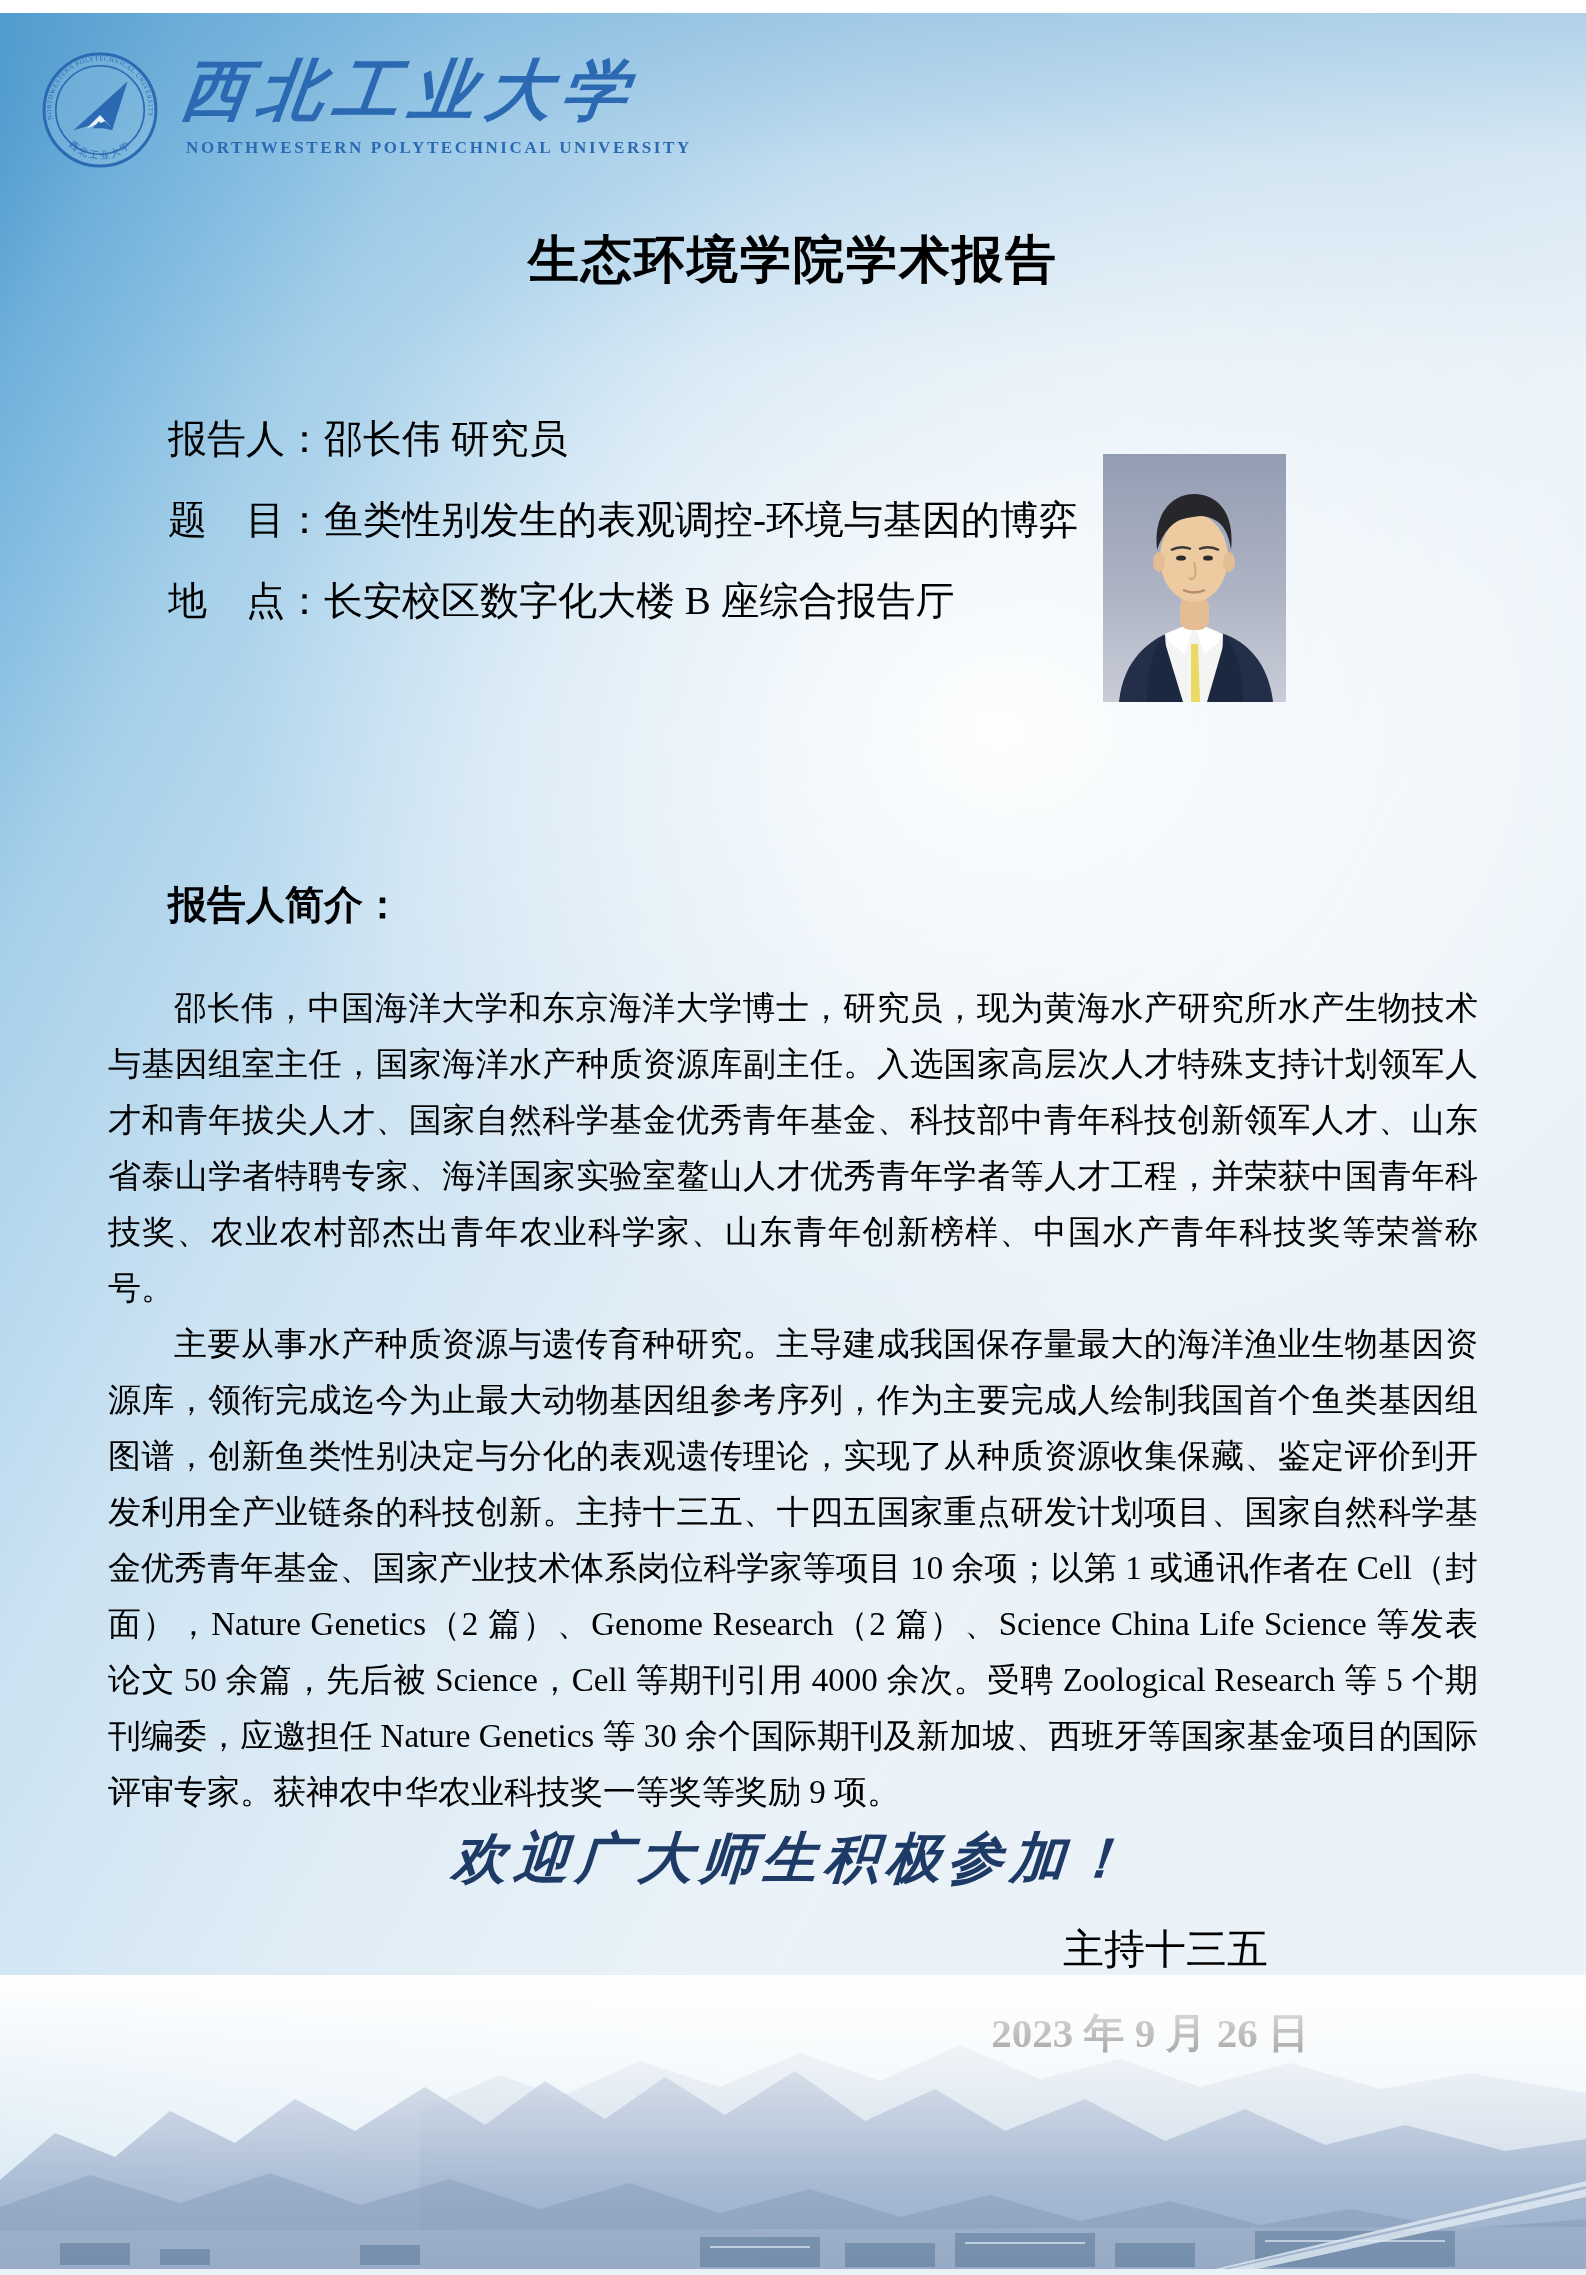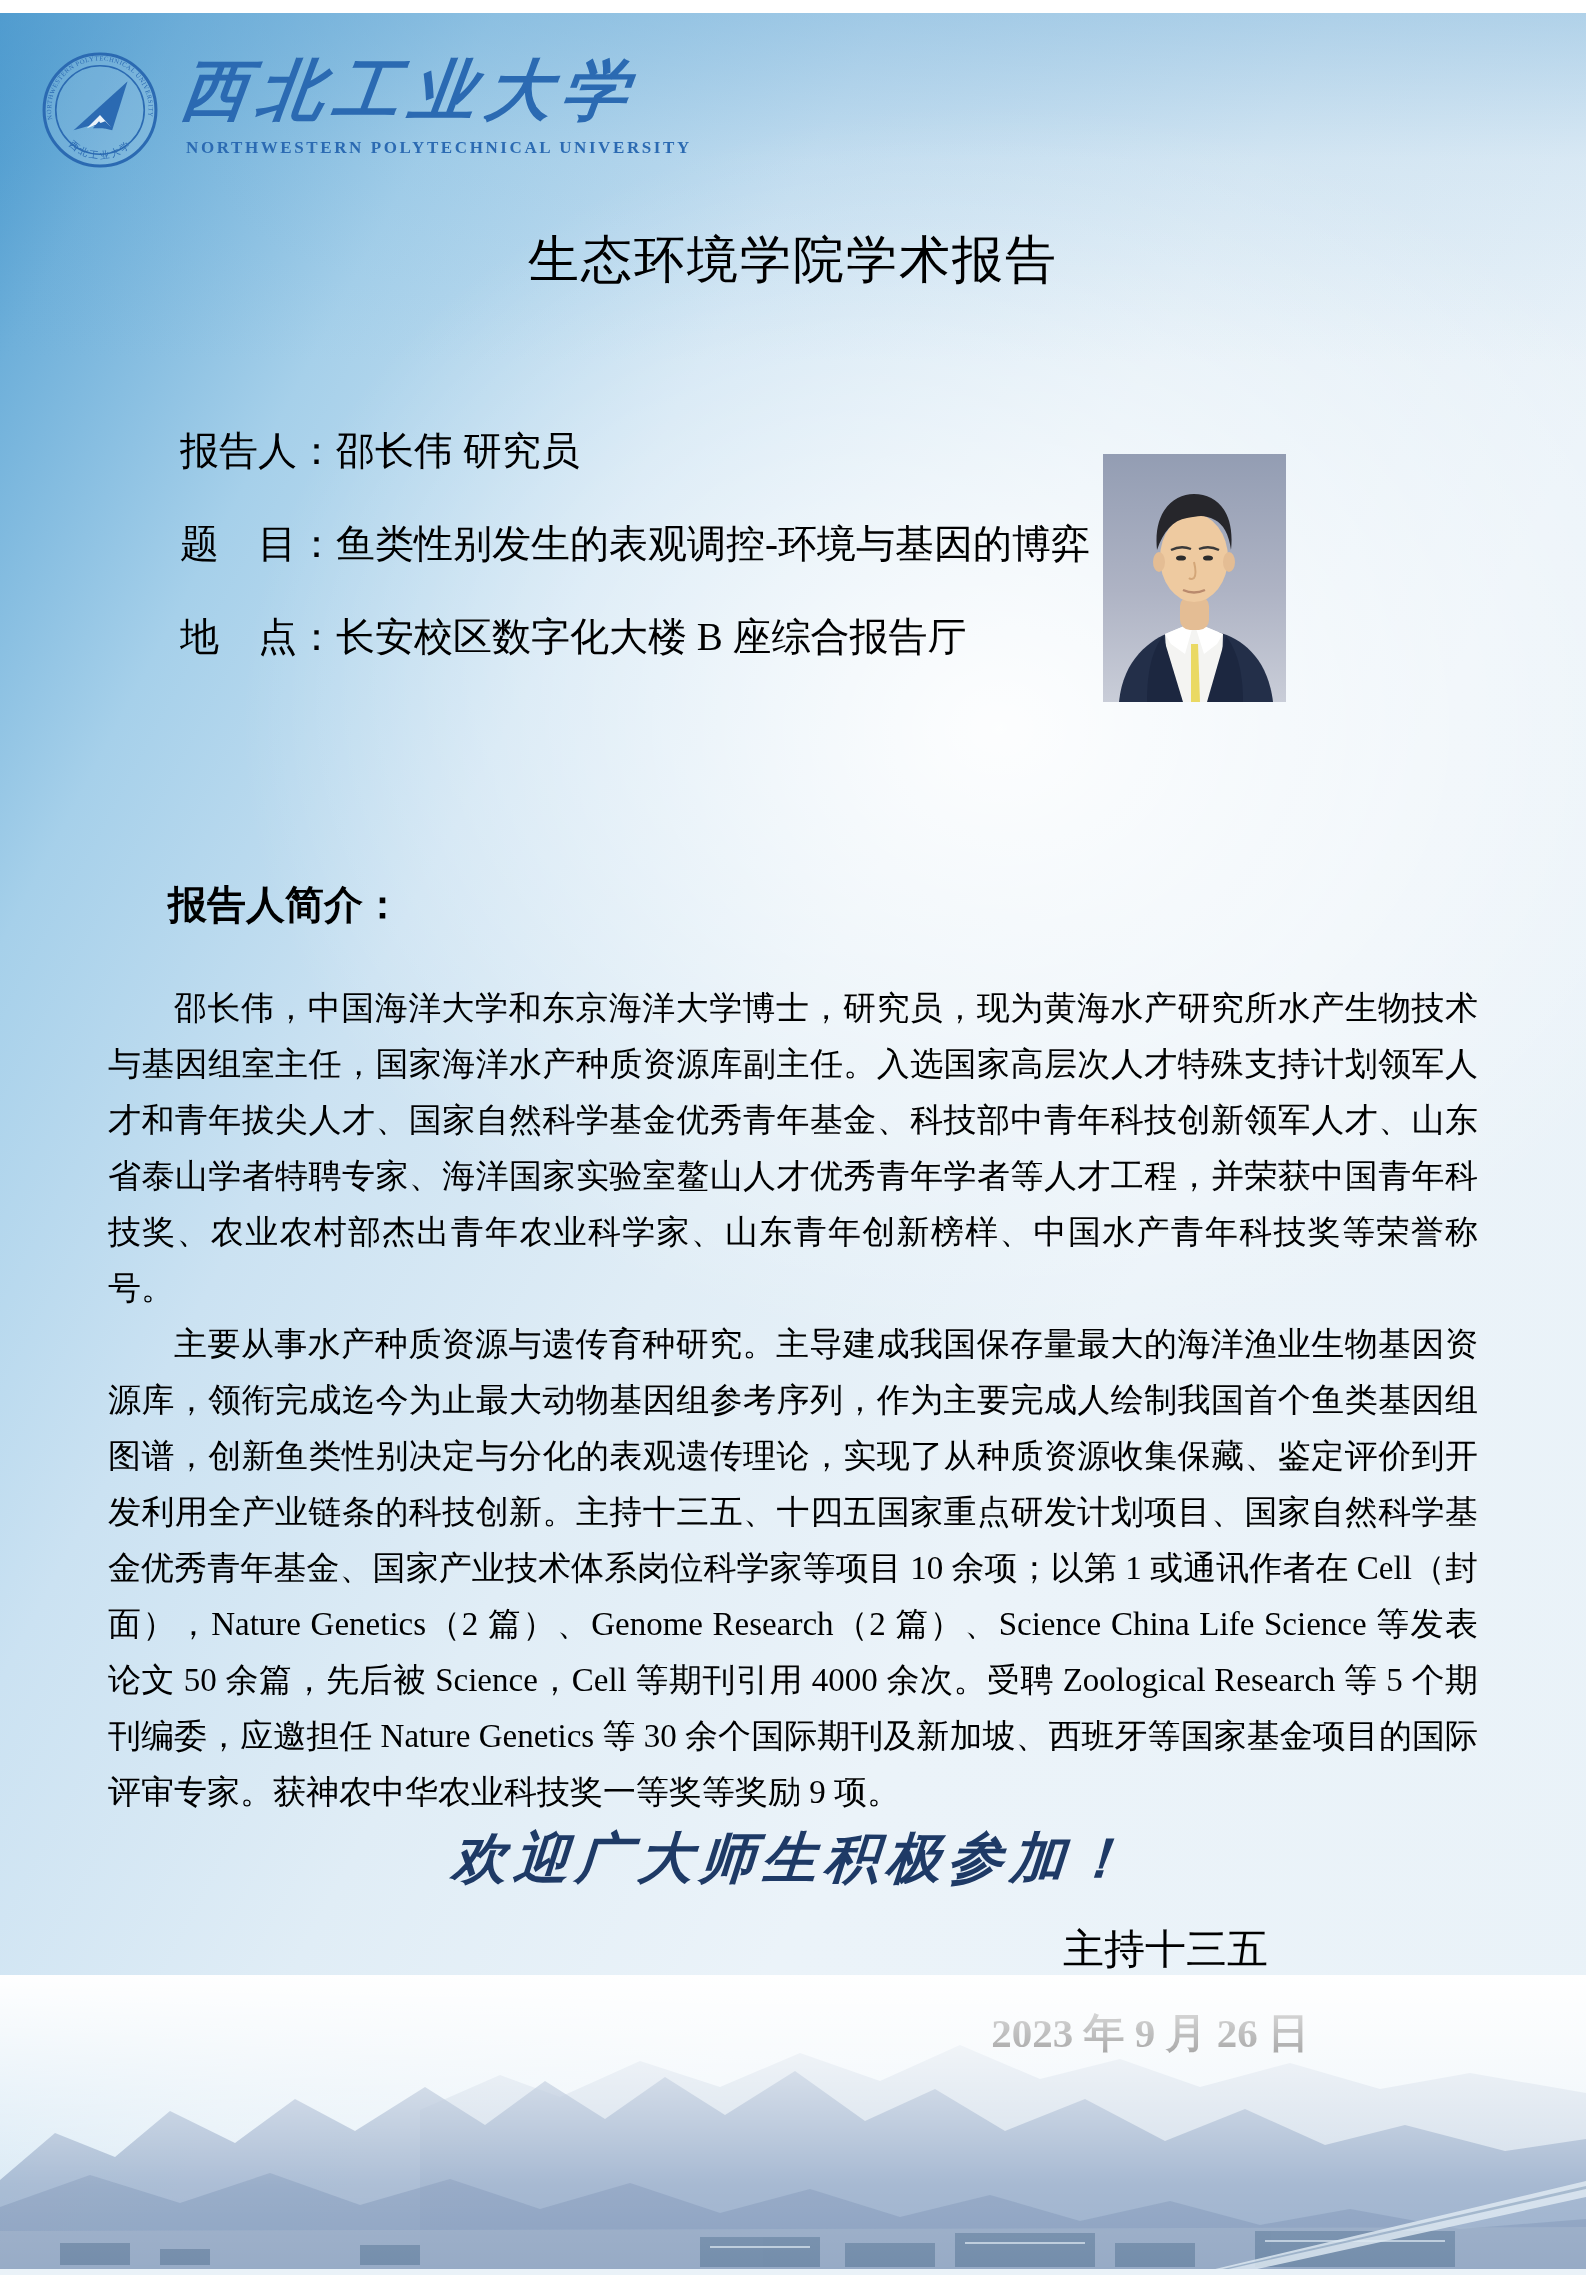--- a/index.html
+++ b/index.html
@@ -26,30 +26,30 @@
   }
   .uni-en{
     font-size:17px;font-weight:700;color:#2b6ab2;letter-spacing:2.6px;
     margin-top:10px;margin-left:4px;white-space:nowrap;
     font-family:"Liberation Serif",serif;
   }
 
   
   .main-title{
     position:absolute;left:0;top:226px;width:100%;
-    text-align:center;font-size:51px;font-weight:400;color:#000;
+    text-align:center;font-size:51px;font-weight:700;color:#000;
     letter-spacing:2px;
   }
 
   
   .info{
     position:absolute;left:168px;top:398px;width:942px;
     font-size:39px;color:#000;line-height:81px;
   }
-  .info .row{margin:12px;}
+  .info .row{margin:0;}
   .photo{
     position:absolute;left:1103px;top:454px;width:183px;height:248px;
     display:block;
   }
 
   
   .intro-heading{
     position:absolute;left:168px;top:878px;
     font-size:39px;font-weight:700;color:#000;
   }

